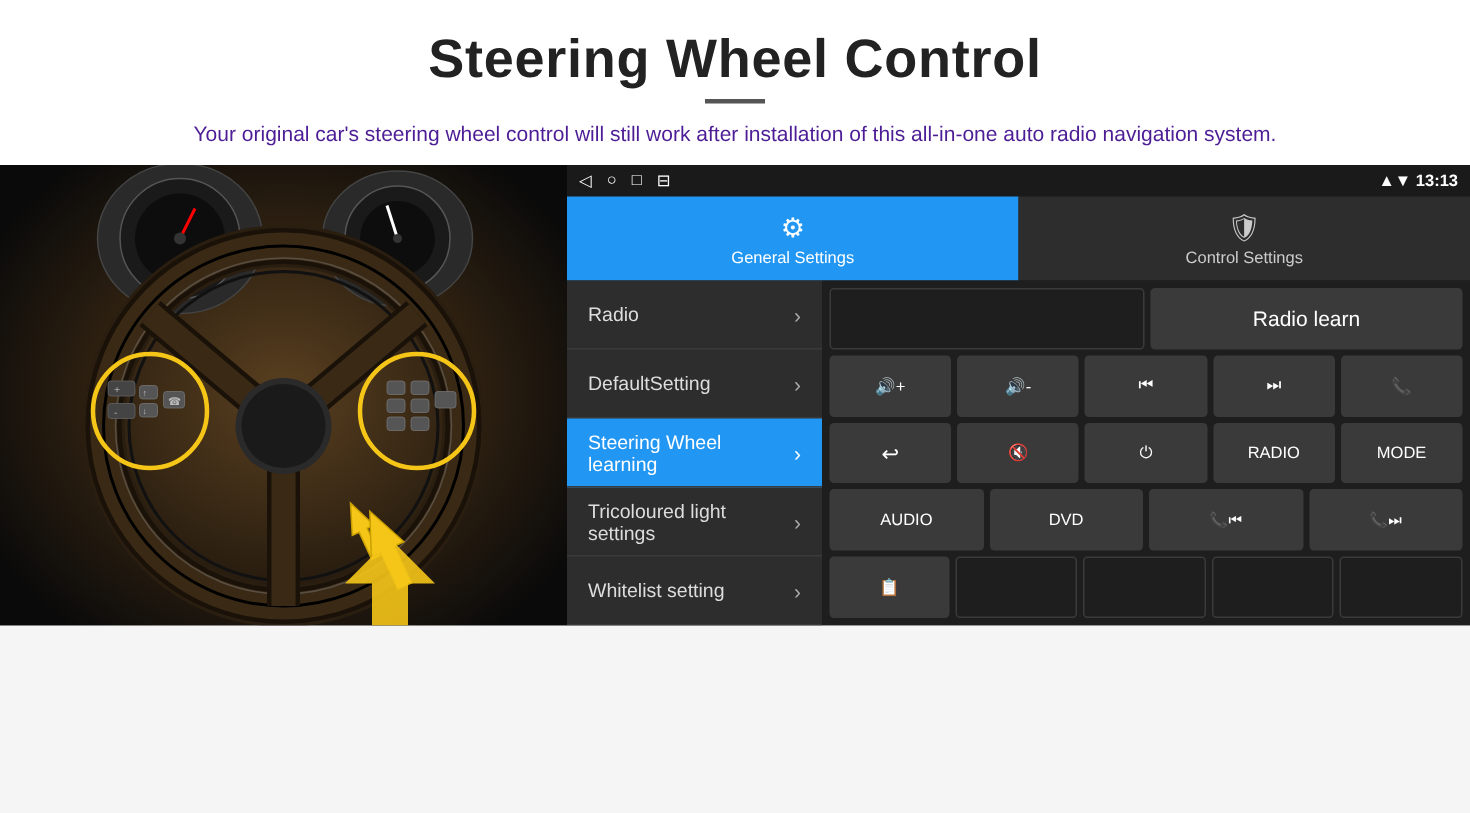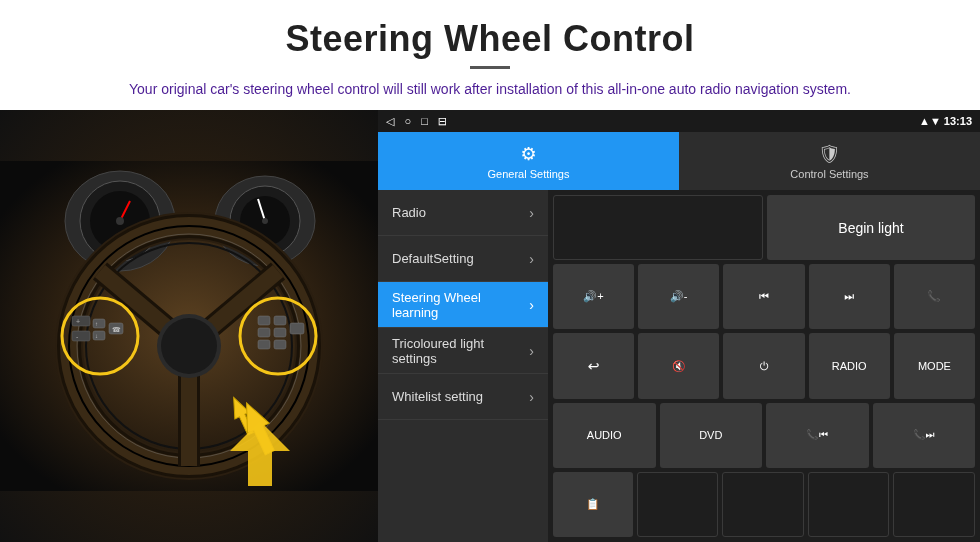--- a/index.html
+++ b/index.html
@@ -6,21 +6,21 @@
     body {
       width: 980px;
       height: 542px;
       overflow: hidden;
       font-family: Arial, sans-serif;
       background: #f5f5f5;
     }
 
     .page-wrapper {
       width: 980px;
-      height: 542px;
+      height: 417px;
       display: flex;
       flex-direction: column;
       background: #fff;
     }
 
     .header-section {
       text-align: center;
       padding: 18px 60px 10px;
       background: #fff;
     }
@@ -351,21 +351,21 @@
           <div class="menu-item">
             <span>Whitelist setting</span>
             <span class="chevron">›</span>
           </div>
         </div>
 
         <div class="right-grid">
 
           <div class="grid-row">
             <div class="grid-btn empty"></div>
-            <button class="grid-btn begin-learn">Begin light</button>
+            <button class="grid-btn begin-learn">Radio learn</button>
           </div>
 
           <div class="grid-row">
             <button class="grid-btn">
               <span>🔊+</span>
             </button>
             <button class="grid-btn">
               <span>🔊-</span>
             </button>
             <button class="grid-btn">

